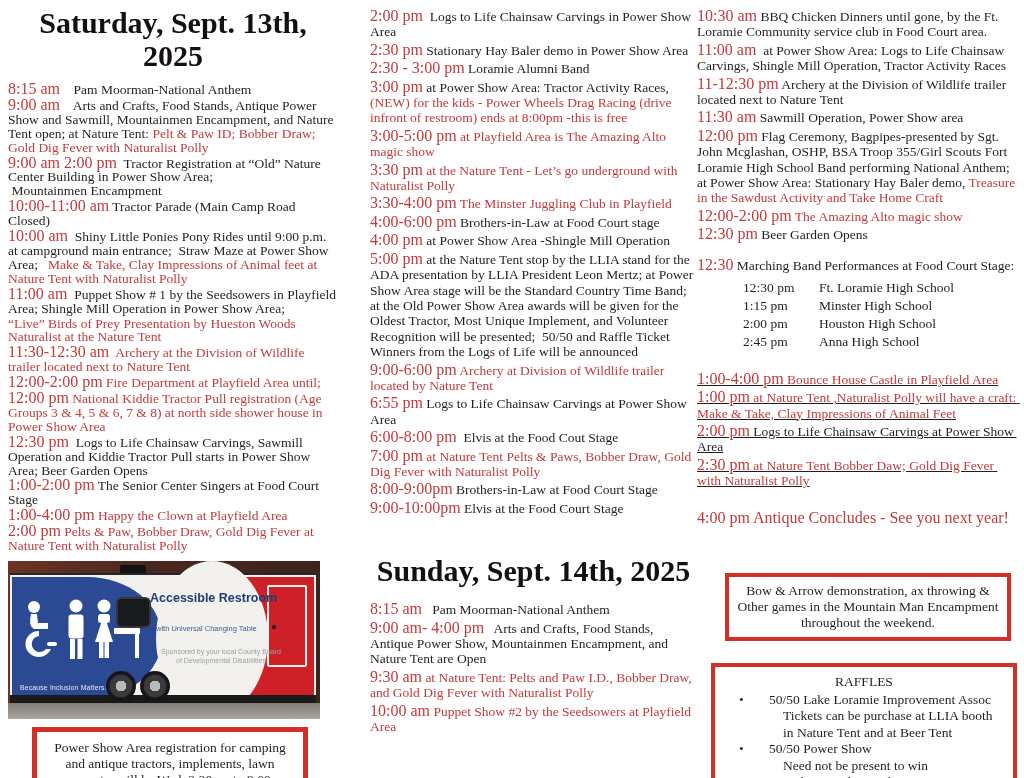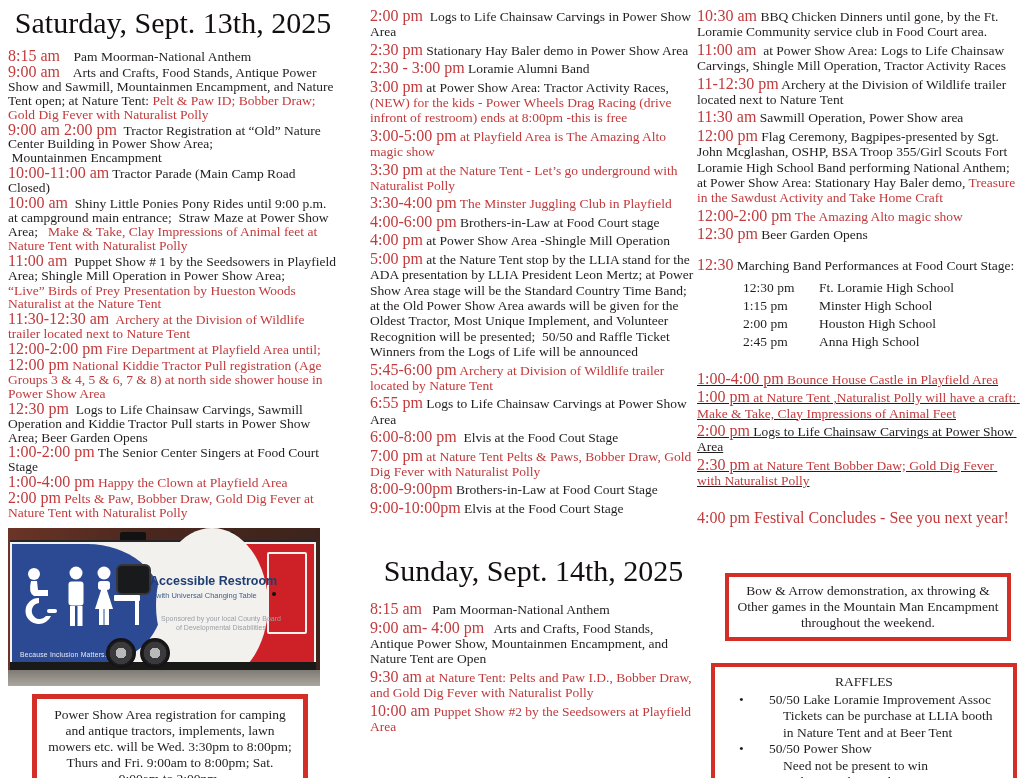--- a/index.html
+++ b/index.html
@@ -9,21 +9,21 @@
   *{box-sizing:border-box;}
   html,body{margin:0;padding:0;}
   body{width:1024px;height:778px;background:#ffffff;overflow:hidden;position:relative;
        font-family:"Liberation Serif","DejaVu Serif",serif;color:var(--black);}
   .page{position:absolute;inset:0;}
   .col{position:absolute;}
   .col1{left:8px;top:6px;width:330px;}
   .col2{left:370px;top:8px;width:327px;}
   .col3{left:697px;top:8px;width:322px;}
 
-  .day-title{font-size:30px;font-weight:normal;color:#141011;text-align:center;margin:0 0 10px;line-height:1.1;}
+  .day-title{font-size:30px;font-weight:bold;color:#141011;text-align:center;margin:0 0 10px;line-height:1.1;}
   .col2 .day-title{margin:38px 0 14px;}
 
   .schedule .item{margin:0 0 2px;white-space:pre-wrap;font-size:13.5px;line-height:15.4px;}
   .schedule.tight .item{margin:0 0 1px;line-height:13.9px;}
   .seg.black{color:var(--black);}
   .seg.red{color:var(--red);}
   .seg.time{color:var(--red);font-size:16px;}
 
   .band-intro{margin:10px 0 2px;white-space:pre-wrap;font-size:13.5px;line-height:23px;}
   .band-rows{margin:2px 0 0;}
@@ -52,21 +52,21 @@
   .trailer{position:absolute;left:2px;top:12px;width:306px;height:126px;background:#f2f1ee;border-top:2px solid #26262a;}
   .blue-panel{position:absolute;left:2px;top:2px;width:150px;height:122px;background:var(--tblue);
               border-radius:0 78px 78px 0 / 0 64px 64px 0;}
   .pictos{position:absolute;left:8px;top:18px;}
   .tagline{position:absolute;left:8px;bottom:8px;font-size:6.8px;color:#e9eaf2;letter-spacing:.2px;}
   .red-panel{position:absolute;right:2px;top:2px;width:80px;height:122px;background:var(--tred);}
   .bulge{position:absolute;left:-78px;top:-16px;width:112px;height:154px;background:#f2f1ee;border-radius:50%;}
   .door{position:absolute;right:7px;top:8px;width:40px;height:82px;border:2px solid #f4f2ef;border-radius:2px;}
   .handle{position:absolute;left:3px;top:38px;width:4px;height:4px;background:#111;border-radius:50%;}
   .window{position:absolute;left:106px;top:22px;width:35px;height:31px;background:#191a1c;border:2px solid #35353a;border-radius:6px;}
-  .t-title{position:absolute;left:140px;top:32px;width:168px;font-size:12.5px;font-weight:bold;color:var(--navy);}
+  .t-title{position:absolute;left:140px;top:16px;width:168px;font-size:12.5px;font-weight:bold;color:var(--navy);}
   .t-sub{position:absolute;left:146px;top:49px;width:160px;font-size:7.5px;color:#41608f;}
   .t-sponsor{position:absolute;left:134px;top:72px;width:154px;font-size:7px;line-height:9px;color:#9aa0a8;text-align:center;white-space:pre-line;}
   .shadow{position:absolute;left:2px;top:134px;width:306px;height:8px;background:#191917;}
   .wheel{position:absolute;top:110px;width:30px;height:30px;border-radius:50%;background:radial-gradient(circle,#b9b9b9 0 28%,#3a3a3c 30% 60%,#1c1c1e 62% 100%);border:2px solid #141416;}
   .w1{left:98px;}
   .w2{left:132px;}
   .asphalt{position:absolute;left:0;bottom:0;width:312px;height:16px;background:linear-gradient(180deg,#7e7a74,#aba69f);}
 </style>
 </head>
 <body>
@@ -147,21 +147,21 @@
         <p class="item"><span class="seg time">2:00 pm</span><span class="seg black">  Logs to Life Chainsaw Carvings in Power Show Area</span></p>
         <p class="item"><span class="seg time">2:30 pm</span><span class="seg black"> Stationary Hay Baler demo in Power Show Area</span></p>
         <p class="item"><span class="seg time">2:30 - 3:00 pm</span><span class="seg black"> Loramie Alumni Band</span></p>
         <p class="item"><span class="seg time">3:00 pm</span><span class="seg black"> at Power Show Area: Tractor Activity Races, </span><span class="seg red">(NEW) for the kids - Power Wheels Drag Racing (drive infront of restroom) ends at 8:00pm -this is free</span></p>
         <p class="item"><span class="seg time">3:00-5:00 pm</span><span class="seg red"> at Playfield Area is The Amazing Alto magic show</span></p>
         <p class="item"><span class="seg time">3:30 pm</span><span class="seg red"> at the Nature Tent - Let’s go underground with Naturalist Polly</span></p>
         <p class="item"><span class="seg time">3:30-4:00 pm</span><span class="seg red"> The Minster Juggling Club in Playfield</span></p>
         <p class="item"><span class="seg time">4:00-6:00 pm</span><span class="seg black"> Brothers-in-Law at Food Court stage</span></p>
         <p class="item"><span class="seg time">4:00 pm</span><span class="seg black"> at Power Show Area -Shingle Mill Operation</span></p>
         <p class="item"><span class="seg time">5:00 pm</span><span class="seg black"> at the Nature Tent stop by the LLIA stand for the ADA presentation by LLIA President Leon Mertz; at Power Show Area stage will be the Standard Country Time Band; at the Old Power Show Area awards will be given for the Oldest Tractor, Most Unique Implement, and Volunteer  Recognition will be presented;  50/50 and Raffle Ticket Winners from the Logs of Life will be announced</span></p>
-        <p class="item"><span class="seg time">5:45-6:00 pm</span><span class="seg red"> Archery at Division of Wildlife trailer located by Nature Tent</span></p>
+        <p class="item"><span class="seg time">9:00-6:00 pm</span><span class="seg red"> Archery at Division of Wildlife trailer located by Nature Tent</span></p>
         <p class="item"><span class="seg time">6:55 pm</span><span class="seg black"> Logs to Life Chainsaw Carvings at Power Show Area</span></p>
         <p class="item"><span class="seg time">6:00-8:00 pm</span><span class="seg black">  Elvis at the Food Cout Stage</span></p>
         <p class="item"><span class="seg time">7:00 pm</span><span class="seg red"> at Nature Tent Pelts &amp; Paws, Bobber Draw, Gold Dig Fever with Naturalist Polly</span></p>
         <p class="item"><span class="seg time">8:00-9:00pm</span><span class="seg black"> Brothers-in-Law at Food Court Stage</span></p>
         <p class="item"><span class="seg time">9:00-10:00pm</span><span class="seg black"> Elvis at the Food Court Stage</span></p>
       </div>
     <h1 class="day-title">Sunday, Sept. 14th, 2025</h1>
     <div class="schedule">
         <p class="item"><span class="seg time">8:15 am</span><span class="seg black">   Pam Moorman-National Anthem</span></p>
         <p class="item"><span class="seg time">9:00 am- 4:00 pm</span><span class="seg black">   Arts and Crafts, Food Stands, Antique Power Show, Mountainmen Encampment, and Nature Tent are Open</span></p>
@@ -198,21 +198,21 @@
           <span class="b-time">2:45 pm</span>
           <span class="b-school">Anna High School</span>
         </div>
       </div>
     <div class="schedule gap-top">
         <p class="item"><span class="seg time">1:00-4:00 pm</span><span class="seg red"> Bounce House Castle in Playfield Area</span></p>
         <p class="item"><span class="seg time">1:00 pm</span><span class="seg red"> at Nature Tent ,Naturalist Polly will have a craft: Make &amp; Take, Clay Impressions of Animal Feet</span></p>
         <p class="item"><span class="seg time">2:00 pm</span><span class="seg black"> Logs to Life Chainsaw Carvings at Power Show Area</span></p>
         <p class="item"><span class="seg time">2:30 pm</span><span class="seg red"> at Nature Tent Bobber Daw; Gold Dig Fever with Naturalist Polly</span></p>
       </div>
-    <p class="item concludes"><span class="seg time">4:00 pm</span><span class="seg red"> Festival Concludes - See you next year!</span></p>
+    <p class="item concludes"><span class="seg time">4:00 pm</span><span class="seg red"> Antique Concludes - See you next year!</span></p>
     <div class="redbox bowbox">
       <div>Bow &amp; Arrow demonstration, ax throwing &amp; Other games in the Mountain Man Encampment throughout the weekend.</div>
     </div>
     <div class="redbox rafflesbox">
       <div class="raffles-title">RAFFLES</div>
       <div>
           <div class="raffle-item">
             <div class="r-title">50/50 Lake Loramie Improvement Assoc</div>
             <div class="r-sub">Tickets can be purchase at LLIA booth in Nature Tent and at Beer Tent</div>
           </div>

